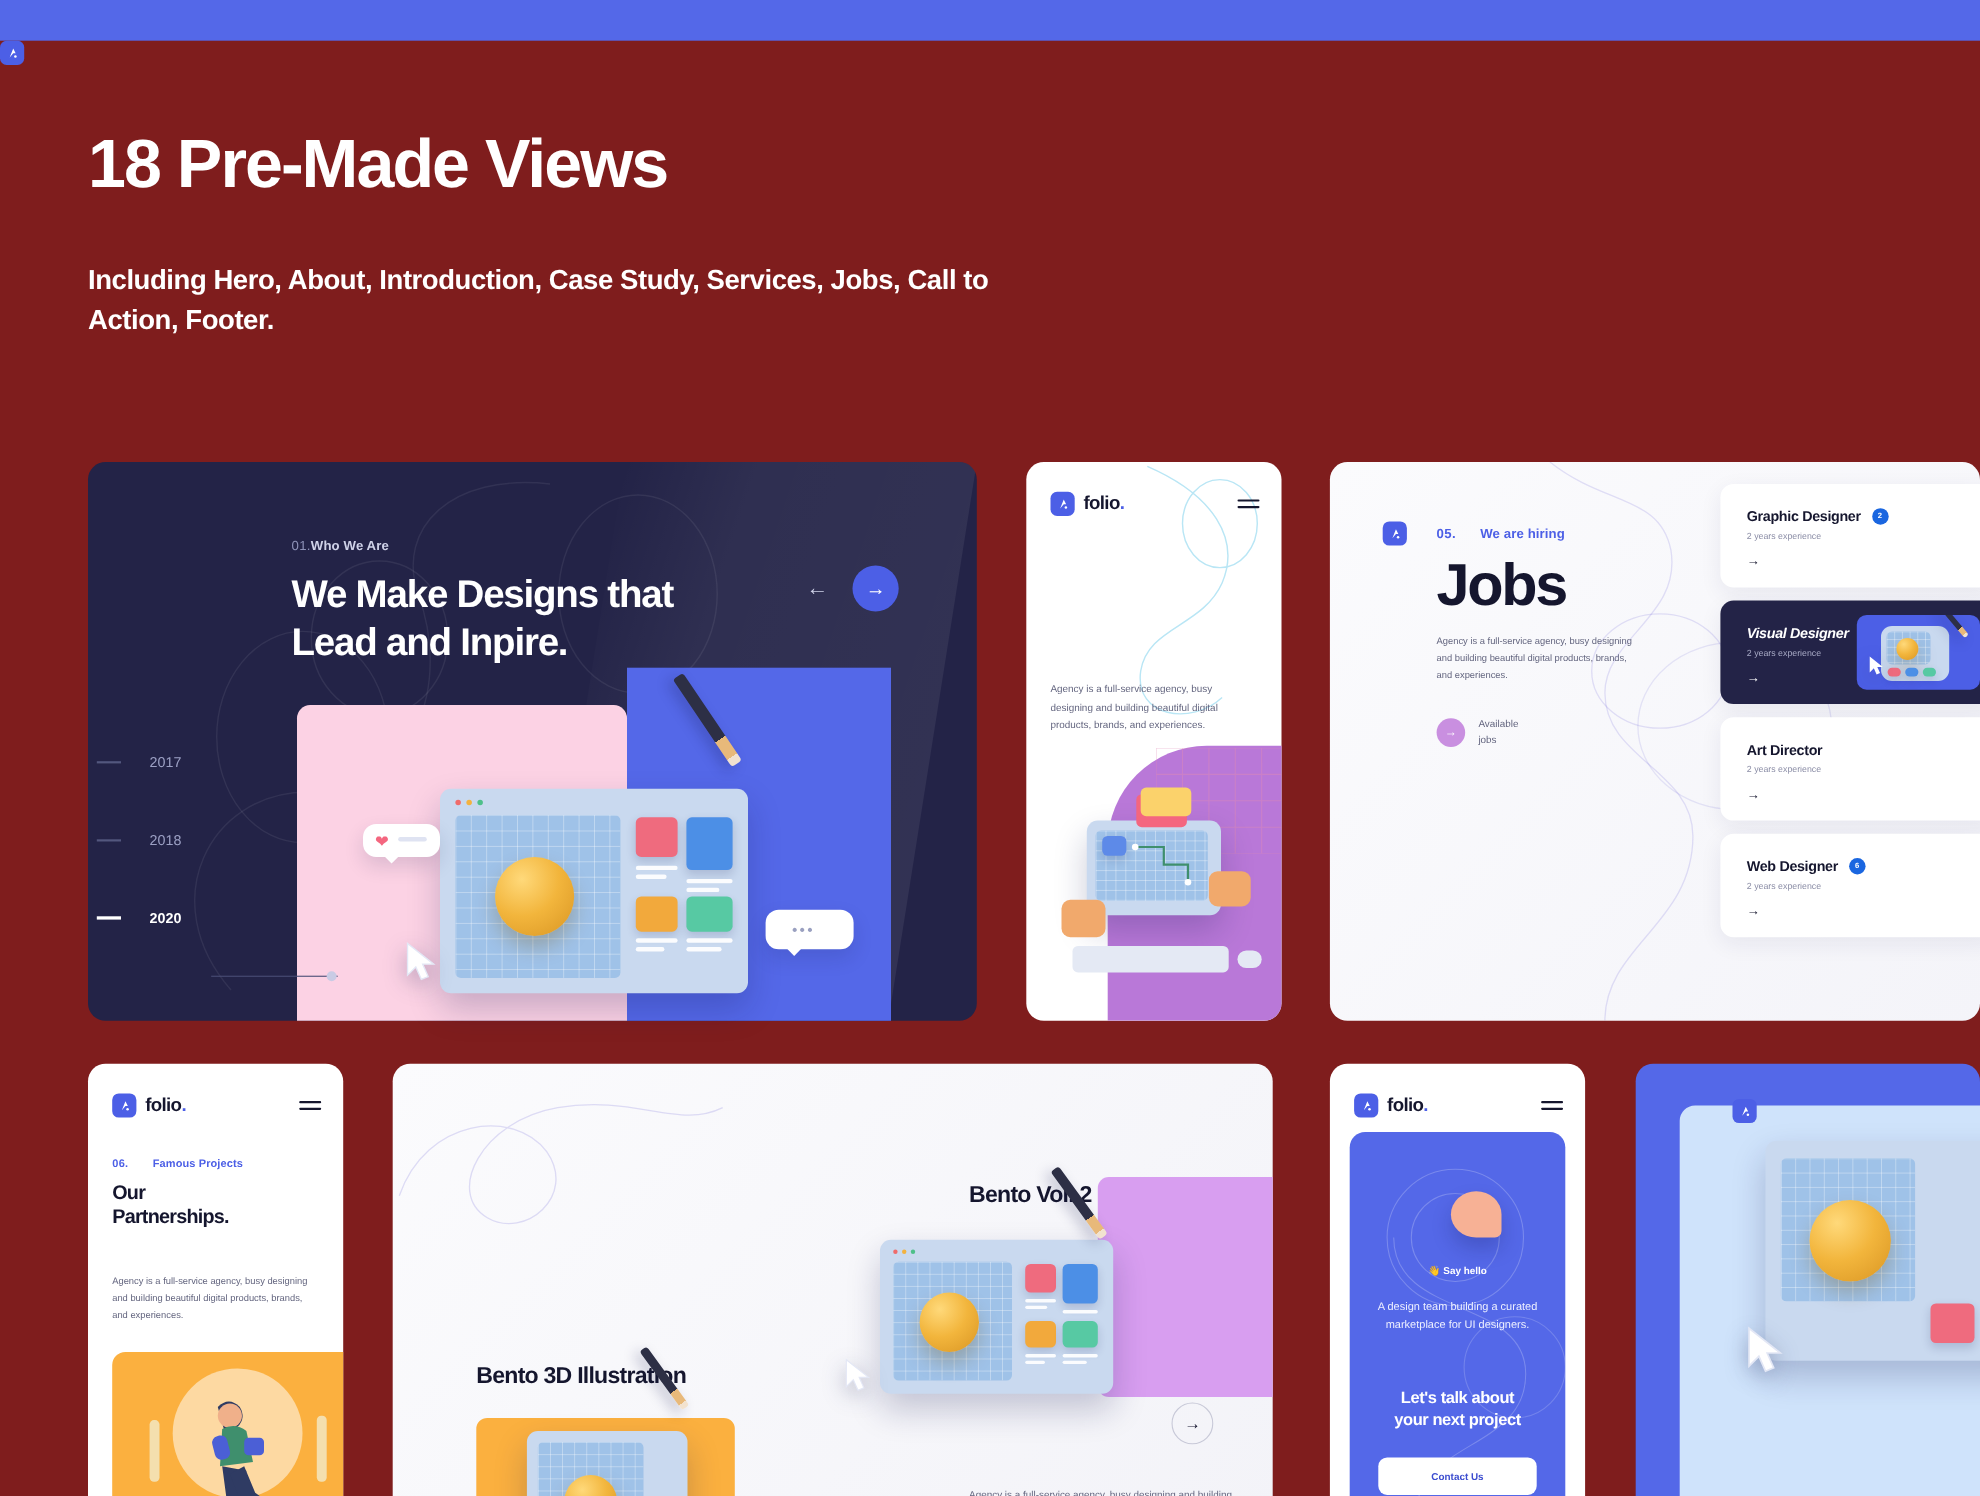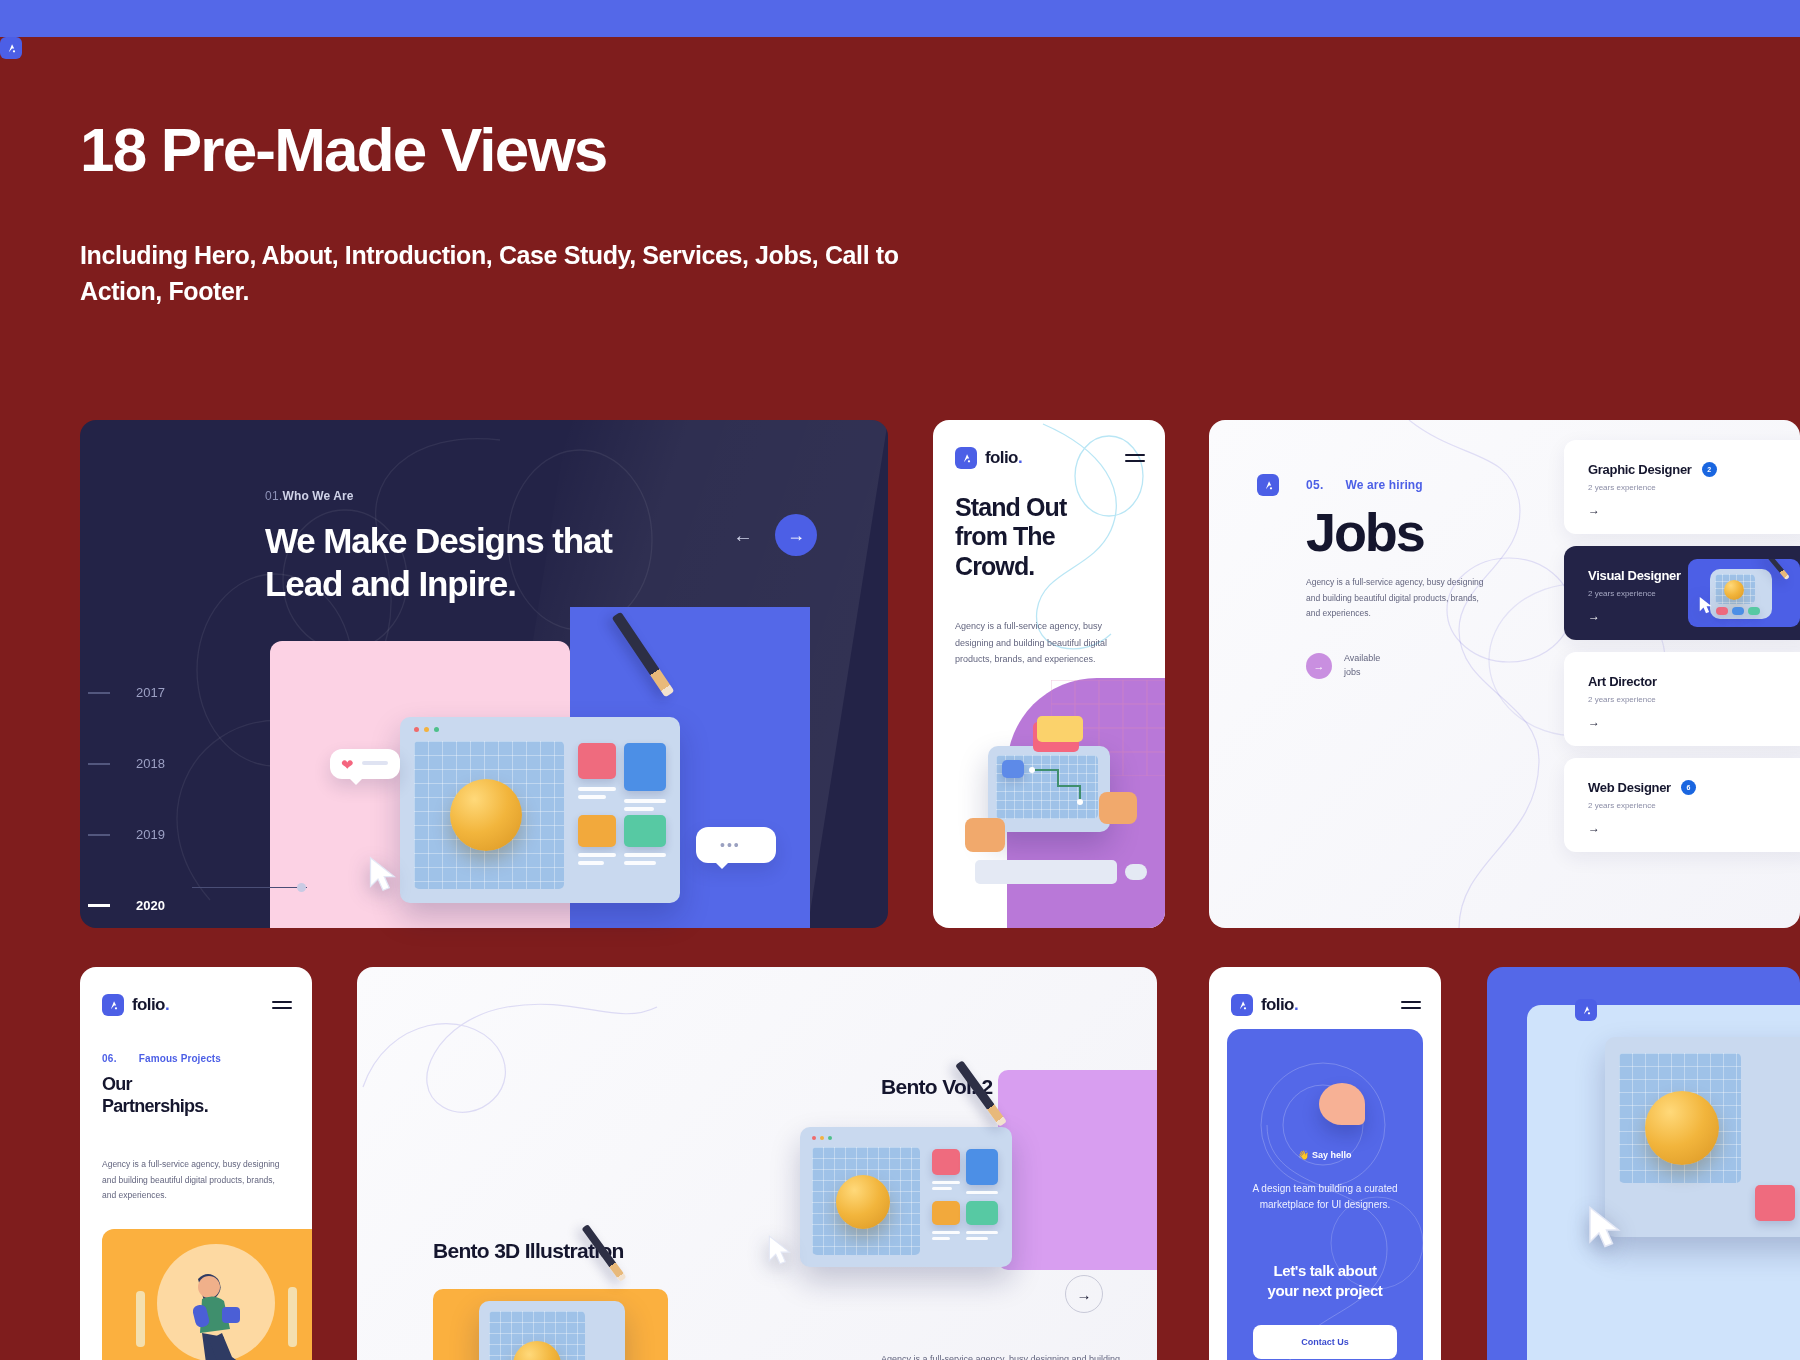--- a/index.html
+++ b/index.html
@@ -125,21 +125,21 @@
   .avail-circ { width: 26px; height: 26px; border-radius: 50%; background: #c98fe0; color:#fff; display:flex; align-items:center; justify-content:center; font-size: 11px; }
   .avail-txt { font-size: 9px; color: #63657f; line-height: 1.5; }
   .jobs-list { position: absolute; left: 355px; top: 20px; width: 250px; }
   .job-card {
     position: relative; background: #fff; border-radius: 12px; height: 94px; margin-bottom: 12px;
     box-shadow: 0 6px 20px rgba(30,35,90,.07); padding: 22px 0 0 24px; overflow: hidden;
   }
   .job-card.active { background: #232347; }
   .job-title-row { display: flex; align-items: center; gap: 10px; }
   .job-title { font-size: 13px; font-weight: 700; color: #15162e; letter-spacing: -.3px; }
-  .job-card.active .job-title { color: #ffffff; }
+  .job-card.active .job-title { color: #ffffff; font-style: italic; }
   .job-badge {
     width: 15px; height: 15px; border-radius: 50%; background: #1a66e0; color: #fff;
     font-size: 7px; display: flex; align-items: center; justify-content: center; font-weight: 600;
   }
   .job-exp { font-size: 8px; color: #8b8da6; margin-top: 6px; }
   .job-card.active .job-exp { color: #a7a9c4; }
   .job-arrow { margin-top: 11px; font-size: 12px; color: #15162e; }
   .job-card.active .job-arrow { color: #ffffff; }
   .job-thumb { position: absolute; right: 14px; top: 13px; width: 112px; height: 68px; border-radius: 9px; background: #4c5fe6; overflow: hidden; }
 
@@ -237,24 +237,20 @@
     <span class="arrow-next">→</span>
   </div>
   <div class="timeline" style="z-index:5">
     <div class="tl-row">
       <span class="tl-dash"></span>
       <span class="tl-year">2017</span>
     </div>
     <div class="tl-row">
       <span class="tl-dash"></span>
       <span class="tl-year">2018</span>
-    </div>
-    <div class="tl-row">
-      <span class="tl-dash"></span>
-      <span class="tl-year">2019</span>
     </div>
     <div class="tl-row active">
       <span class="tl-dash"></span>
       <span class="tl-year">2020</span>
     </div>
   </div>
   <div class="tl-line" style="z-index:5"></div>
   <div class="tl-dot" style="z-index:5"></div>
 
   <div class="bento-blue" style="z-index:3"></div>
@@ -316,25 +312,20 @@
             </svg>
         </span>
         <span class="brand-name"><span>folio</span><span class="brand-dot">.</span></span>
       </div>
       <span class="burger">
           <span></span>
           <span></span>
         </span>
     </div>
 
-    <h3>
-      <span>Stand Out</span><br>
-      <span>from The</span><br>
-      <span>Crowd.</span>
-    </h3>
     <p class="body-sm">Agency is a full-service agency, busy designing and building beautiful digital products, brands, and experiences.</p>
 
     <div class="screen" style="left:55px;top:326px;width:122px;height:86px;z-index:6">
       <div class="screen-inner" style="left:8px;top:9px;width:102px;height:64px">
           <div class="grid-lines" style="background-size:9px 9px"></div>
         </div>
       <div class="tile" style="left:14px;top:14px;width:22px;height:18px;background:#5d8ae8"></div>
       <svg style="position:absolute;left:40px;top:16px;width:62px;height:48px" viewBox="0 0 62 48">
         <path d="M4 8 H30 V24 H52 V40" fill="none" stroke="#3f8f6d" stroke-width="2"></path>
         <circle cx="4" cy="8" r="3" fill="#fff"></circle>

